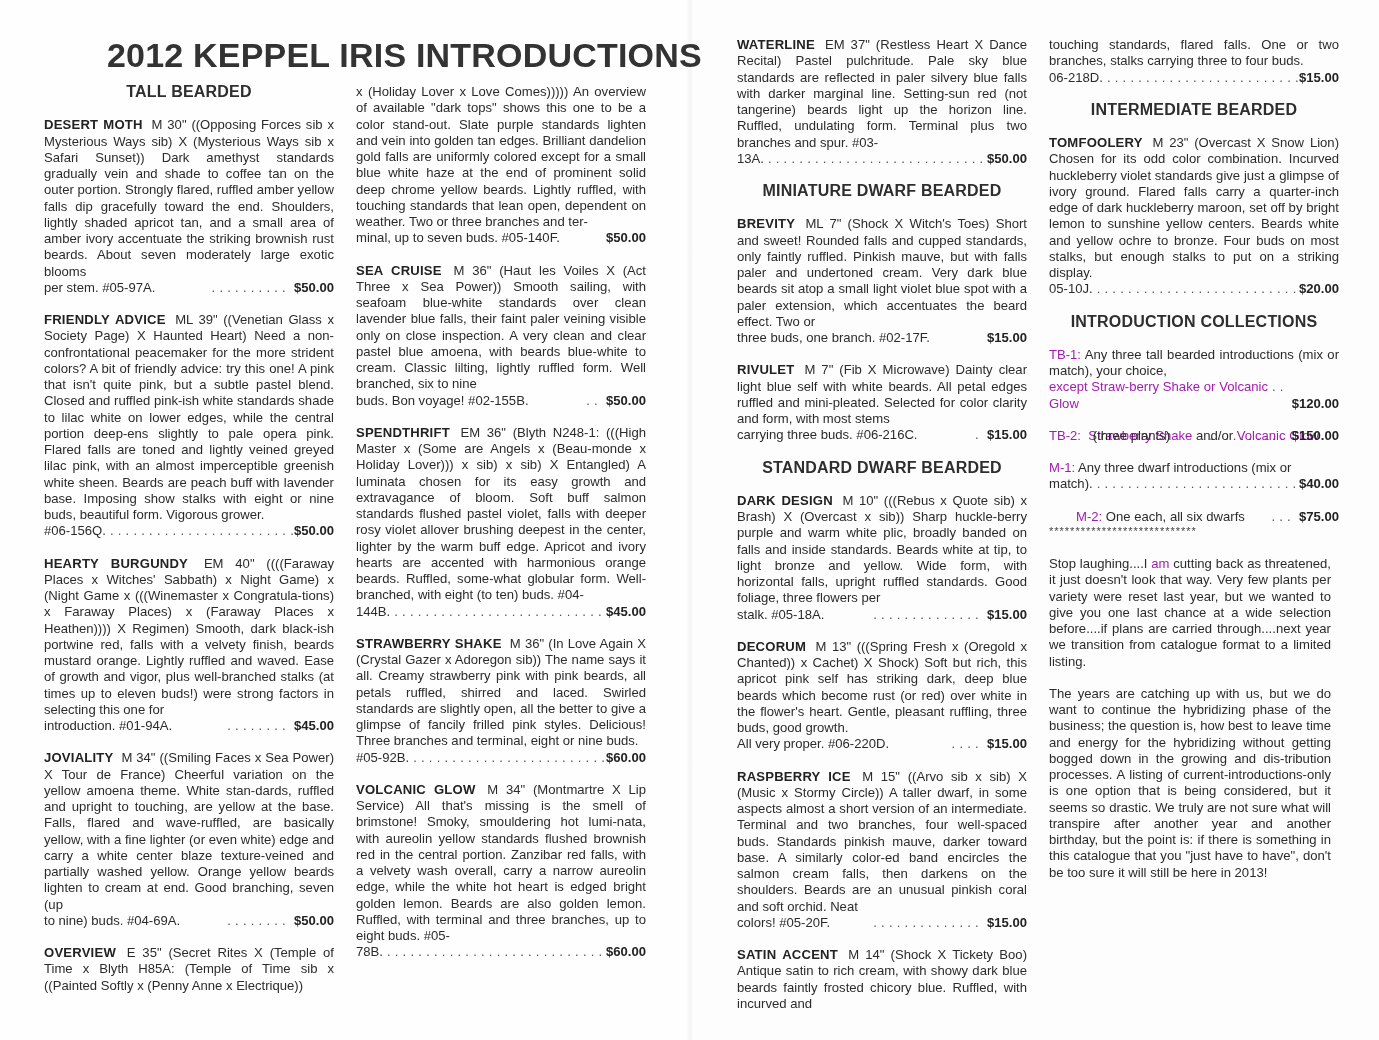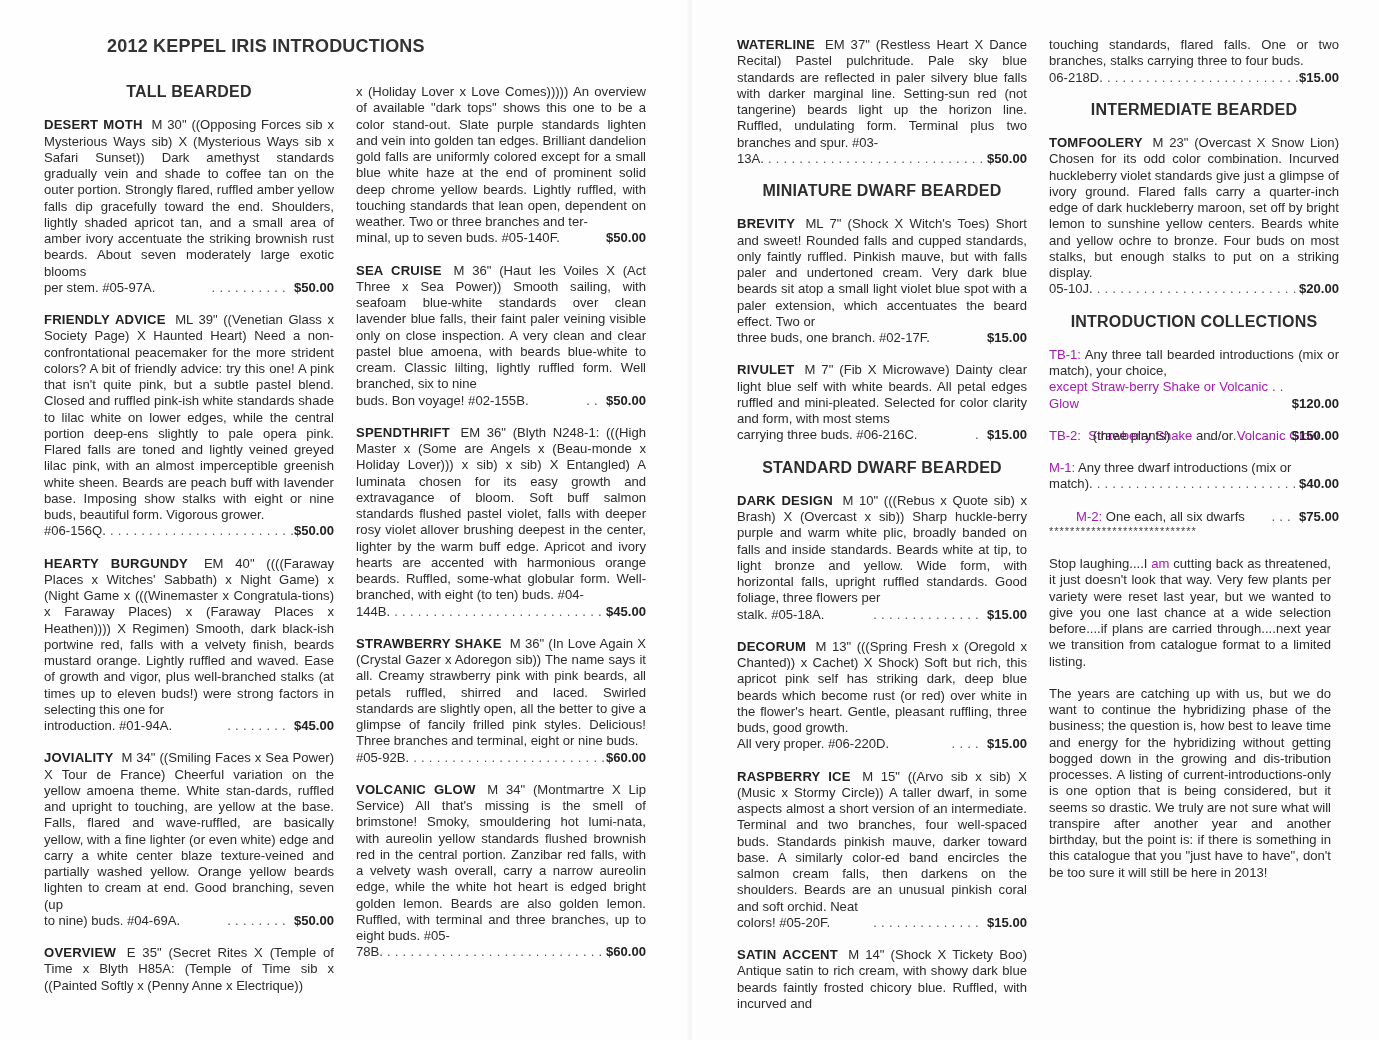--- a/index.html
+++ b/index.html
@@ -10,21 +10,21 @@
     color:#2b2b2b;
     position:relative;
   }
   .page { position:absolute; top:0; height:1040px; }
   .page-left { left:0; width:690px; background:#fefefe; }
   .page-right { left:690px; width:689px; background:#fdfdfd; }
   .gutter { position:absolute; left:686px; top:0; width:8px; height:1040px;
     background:linear-gradient(to right, #ffffff, #f4f4f4, #ffffff); }
   .title {
     position:absolute; left:107px; top:36px;
-    font-size:18px; font-weight:bold; letter-spacing:0.2px;
+    font-size:34px; font-weight:bold; letter-spacing:0.2px;
     color:#333; white-space:nowrap;
   }
   .col { position:absolute; width:290px; font-size:13.1px; line-height:16.25px; text-align:justify; }
   .col-1 { left:44px; top:84px; }
   .col-2 { left:356px; top:84px; }
   .col-3 { left:737px; top:37px; }
   .col-4 { left:1049px; top:37px; }
   .section-head {
     text-align:center; font-weight:bold; font-size:16px;
     margin:0 0 17px 0; color:#2e2e2e; letter-spacing:0.2px;

